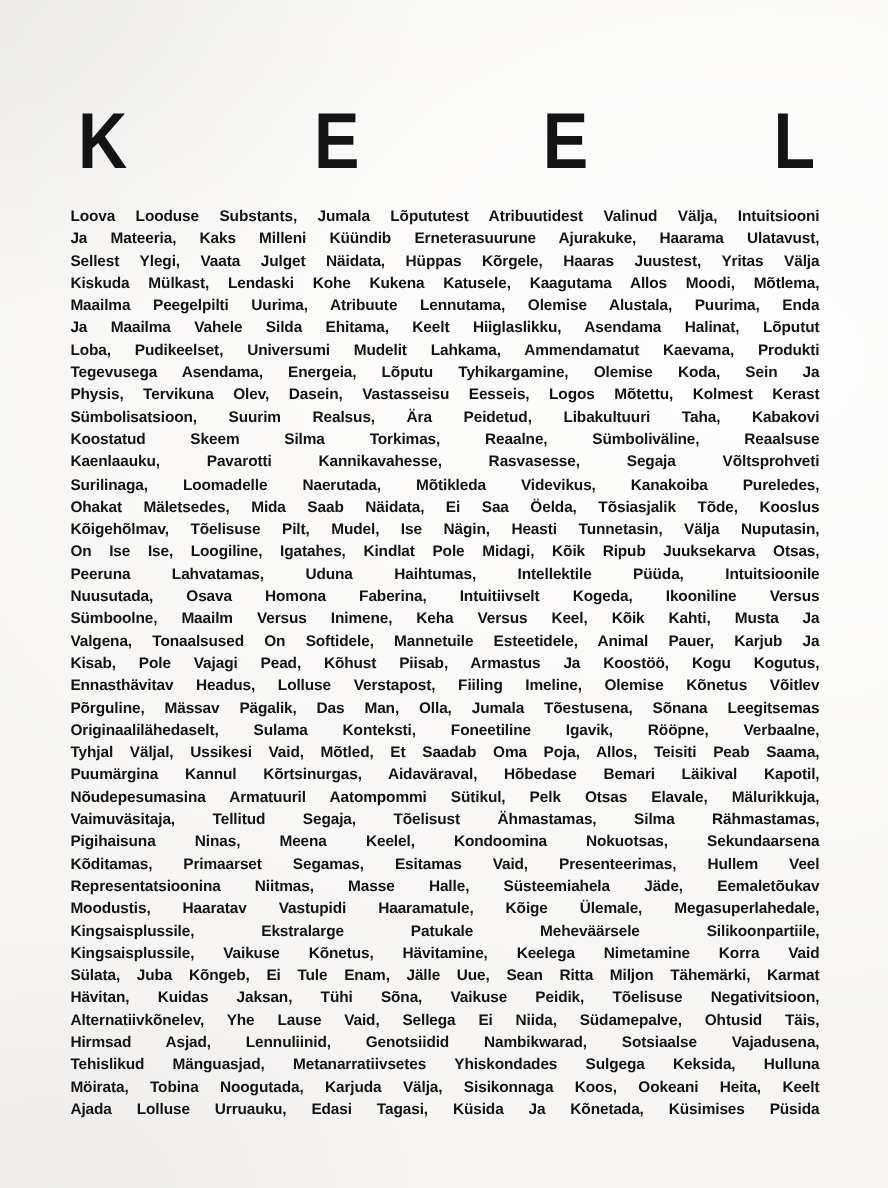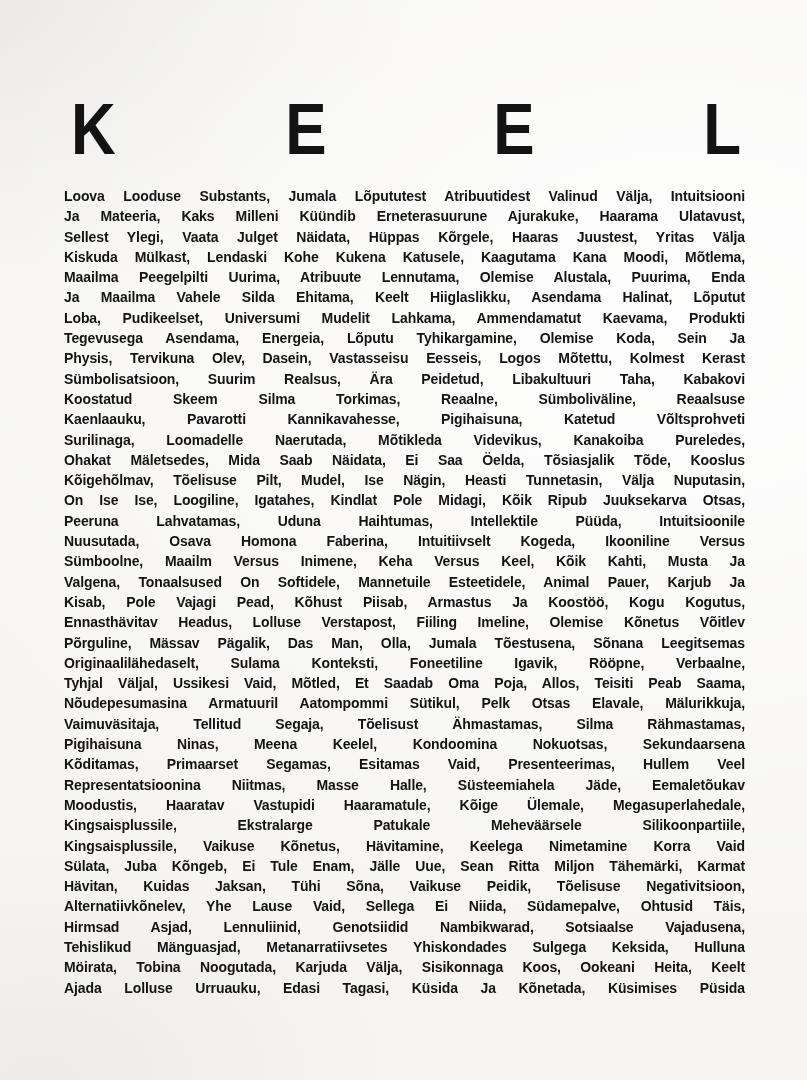--- a/index.html
+++ b/index.html
@@ -69,42 +69,43 @@
   <div class="title">
     <span class="letter">K</span>
     <span class="letter">E</span>
     <span class="letter">E</span>
     <span class="letter">L</span>
   </div>
   <div class="body-text" id="body-lines">
       <div class="line">Loova Looduse Substants, Jumala Lõpututest Atribuutidest Valinud Välja, Intuitsiooni</div>
       <div class="line">Ja Mateeria, Kaks Milleni Küündib Erneterasuurune Ajurakuke, Haarama Ulatavust,</div>
       <div class="line">Sellest Ylegi, Vaata Julget Näidata, Hüppas Kõrgele, Haaras Juustest, Yritas Välja</div>
-      <div class="line">Kiskuda Mülkast, Lendaski Kohe Kukena Katusele, Kaagutama Kana Moodi, Mõtlema,</div>
+      <div class="line">Kiskuda Mülkast, Lendaski Kohe Kukena Katusele, Kaagutama Allos Moodi, Mõtlema,</div>
       <div class="line">Maailma Peegelpilti Uurima, Atribuute Lennutama, Olemise Alustala, Puurima, Enda</div>
       <div class="line">Ja Maailma Vahele Silda Ehitama, Keelt Hiiglaslikku, Asendama Halinat, Lõputut</div>
       <div class="line">Loba, Pudikeelset, Universumi Mudelit Lahkama, Ammendamatut Kaevama, Produkti</div>
       <div class="line">Tegevusega Asendama, Energeia, Lõputu Tyhikargamine, Olemise Koda, Sein Ja</div>
       <div class="line">Physis, Tervikuna Olev, Dasein, Vastasseisu Eesseis, Logos Mõtettu, Kolmest Kerast</div>
       <div class="line">Sümbolisatsioon, Suurim Realsus, Ära Peidetud, Libakultuuri Taha, Kabakovi</div>
       <div class="line">Koostatud Skeem Silma Torkimas, Reaalne, Sümboliväline, Reaalsuse</div>
-      <div class="line">Kaenlaauku, Pavarotti Kannikavahesse, Pigihaisuna, Katetud Võltsprohveti</div>
+      <div class="line">Kaenlaauku, Pavarotti Kannikavahesse, Rasvasesse, Segaja Võltsprohveti</div>
       <div class="line">Surilinaga, Loomadelle Naerutada, Mõtikleda Videvikus, Kanakoiba Pureledes,</div>
       <div class="line">Ohakat Mäletsedes, Mida Saab Näidata, Ei Saa Öelda, Tõsiasjalik Tõde, Kooslus</div>
       <div class="line">Kõigehõlmav, Tõelisuse Pilt, Mudel, Ise Nägin, Heasti Tunnetasin, Välja Nuputasin,</div>
       <div class="line">On Ise Ise, Loogiline, Igatahes, Kindlat Pole Midagi, Kõik Ripub Juuksekarva Otsas,</div>
       <div class="line">Peeruna Lahvatamas, Uduna Haihtumas, Intellektile Püüda, Intuitsioonile</div>
       <div class="line">Nuusutada, Osava Homona Faberina, Intuitiivselt Kogeda, Ikooniline Versus</div>
       <div class="line">Sümboolne, Maailm Versus Inimene, Keha Versus Keel, Kõik Kahti, Musta Ja</div>
       <div class="line">Valgena, Tonaalsused On Softidele, Mannetuile Esteetidele, Animal Pauer, Karjub Ja</div>
       <div class="line">Kisab, Pole Vajagi Pead, Kõhust Piisab, Armastus Ja Koostöö, Kogu Kogutus,</div>
       <div class="line">Ennasthävitav Headus, Lolluse Verstapost, Fiiling Imeline, Olemise Kõnetus Võitlev</div>
       <div class="line">Põrguline, Mässav Pägalik, Das Man, Olla, Jumala Tõestusena, Sõnana Leegitsemas</div>
       <div class="line">Originaalilähedaselt, Sulama Konteksti, Foneetiline Igavik, Rööpne, Verbaalne,</div>
       <div class="line">Tyhjal Väljal, Ussikesi Vaid, Mõtled, Et Saadab Oma Poja, Allos, Teisiti Peab Saama,</div>
+      <div class="line">Puumärgina Kannul Kõrtsinurgas, Aidaväraval, Hõbedase Bemari Läikival Kapotil,</div>
       <div class="line">Nõudepesumasina Armatuuril Aatompommi Sütikul, Pelk Otsas Elavale, Mälurikkuja,</div>
       <div class="line">Vaimuväsitaja, Tellitud Segaja, Tõelisust Ähmastamas, Silma Rähmastamas,</div>
       <div class="line">Pigihaisuna Ninas, Meena Keelel, Kondoomina Nokuotsas, Sekundaarsena</div>
       <div class="line">Kõditamas, Primaarset Segamas, Esitamas Vaid, Presenteerimas, Hullem Veel</div>
       <div class="line">Representatsioonina Niitmas, Masse Halle, Süsteemiahela Jäde, Eemaletõukav</div>
       <div class="line">Moodustis, Haaratav Vastupidi Haaramatule, Kõige Ülemale, Megasuperlahedale,</div>
       <div class="line">Kingsaisplussile, Ekstralarge Patukale Meheväärsele Silikoonpartiile,</div>
       <div class="line">Kingsaisplussile, Vaikuse Kõnetus, Hävitamine, Keelega Nimetamine Korra Vaid</div>
       <div class="line">Sülata, Juba Kõngeb, Ei Tule Enam, Jälle Uue, Sean Ritta Miljon Tähemärki, Karmat</div>
       <div class="line">Hävitan, Kuidas Jaksan, Tühi Sõna, Vaikuse Peidik, Tõelisuse Negativitsioon,</div>

